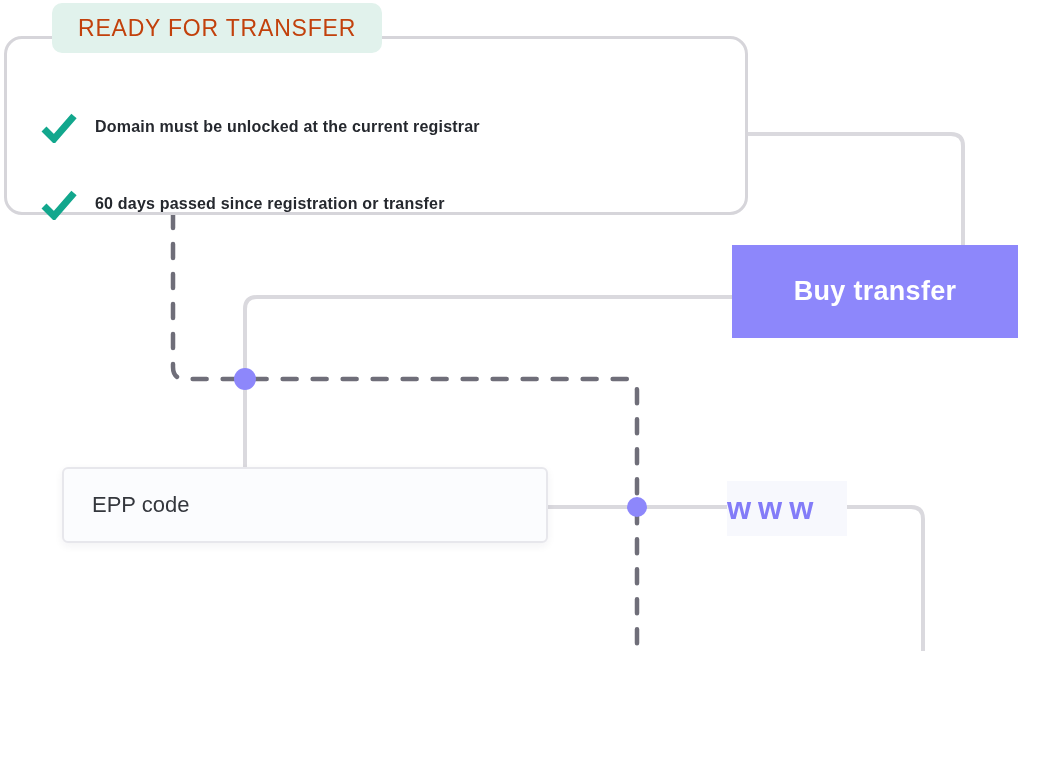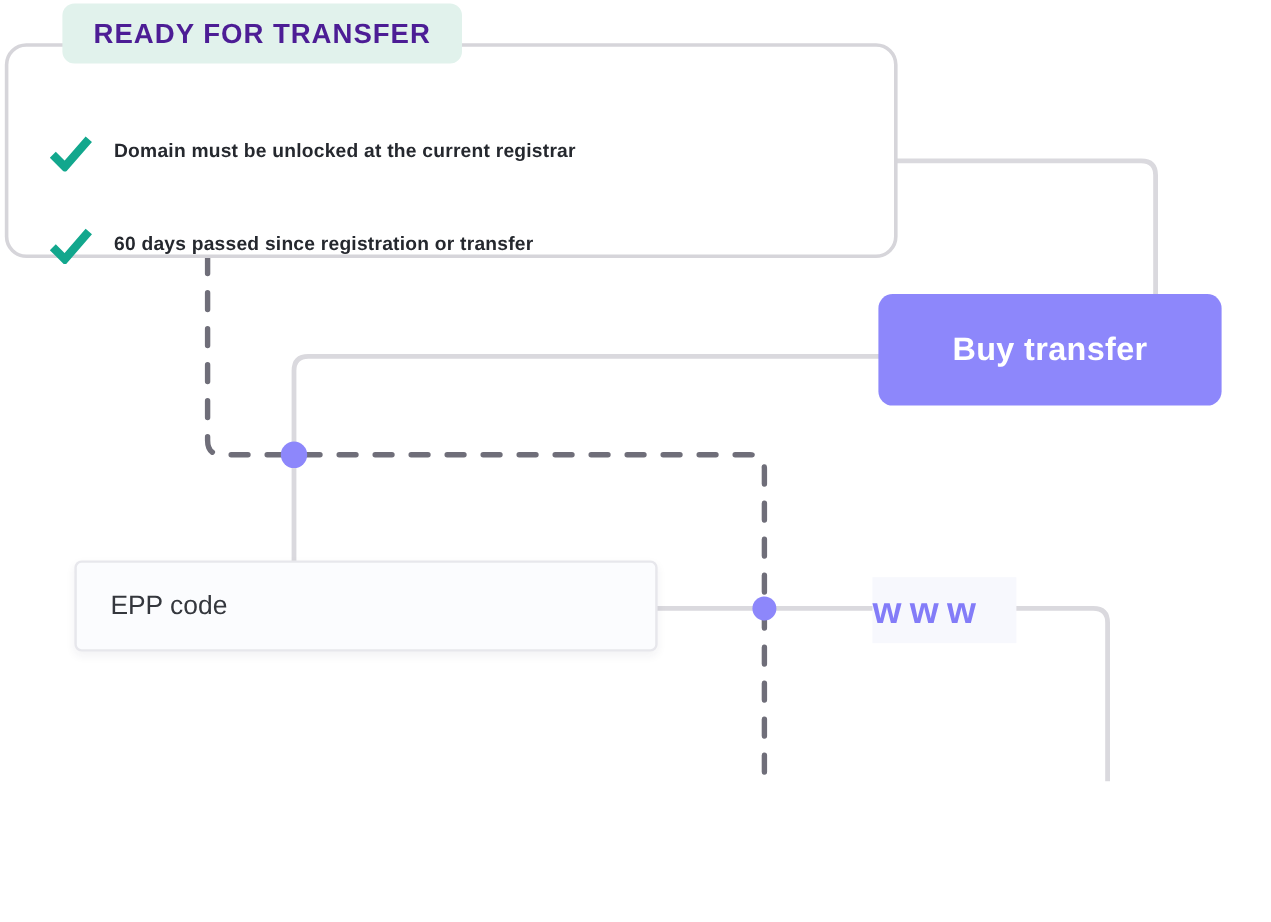--- a/index.html
+++ b/index.html
@@ -27,22 +27,22 @@
   .badge {
     position: absolute; left: 52px; top: 3px;
     height: 50px; min-width: 280px;
     padding: 0 26px;
     background: #e1f2ec;
     border-radius: 10px;
     display: flex; align-items: center; justify-content: center;
     z-index: 3;
   }
   .badge span {
-    color: #4c1d95;
-    font-size: 23px; font-weight: 700;
+    color: #c2410c;
+    font-size: 23px; font-weight: 400;
     letter-spacing: 0.8px;
     white-space: nowrap;
   }
   .check-row {
     position: absolute; left: 0;
     width: 100%;
     display: flex; align-items: center;
     padding-left: 34px; gap: 18px;
   }
   .check-row.row-1 { top: 66px; height: 44px; }
@@ -55,21 +55,21 @@
     white-space: nowrap;
   }
   .check-icon-wrap { flex: 0 0 auto; display: inline-flex; }
 
   
   .buy-button {
     position: absolute; left: 732px; top: 245px;
     width: 286px; height: 93px;
     background: #8d87fb;
     border: none;
-    border-radius: 12px;
+    border-radius: 0;
     display: flex; align-items: center; justify-content: center;
     cursor: pointer;
     z-index: 2;
   }
   .buy-button span {
     color: #ffffff;
     font-size: 27px; font-weight: 700;
     letter-spacing: 0.3px;
   }
 

